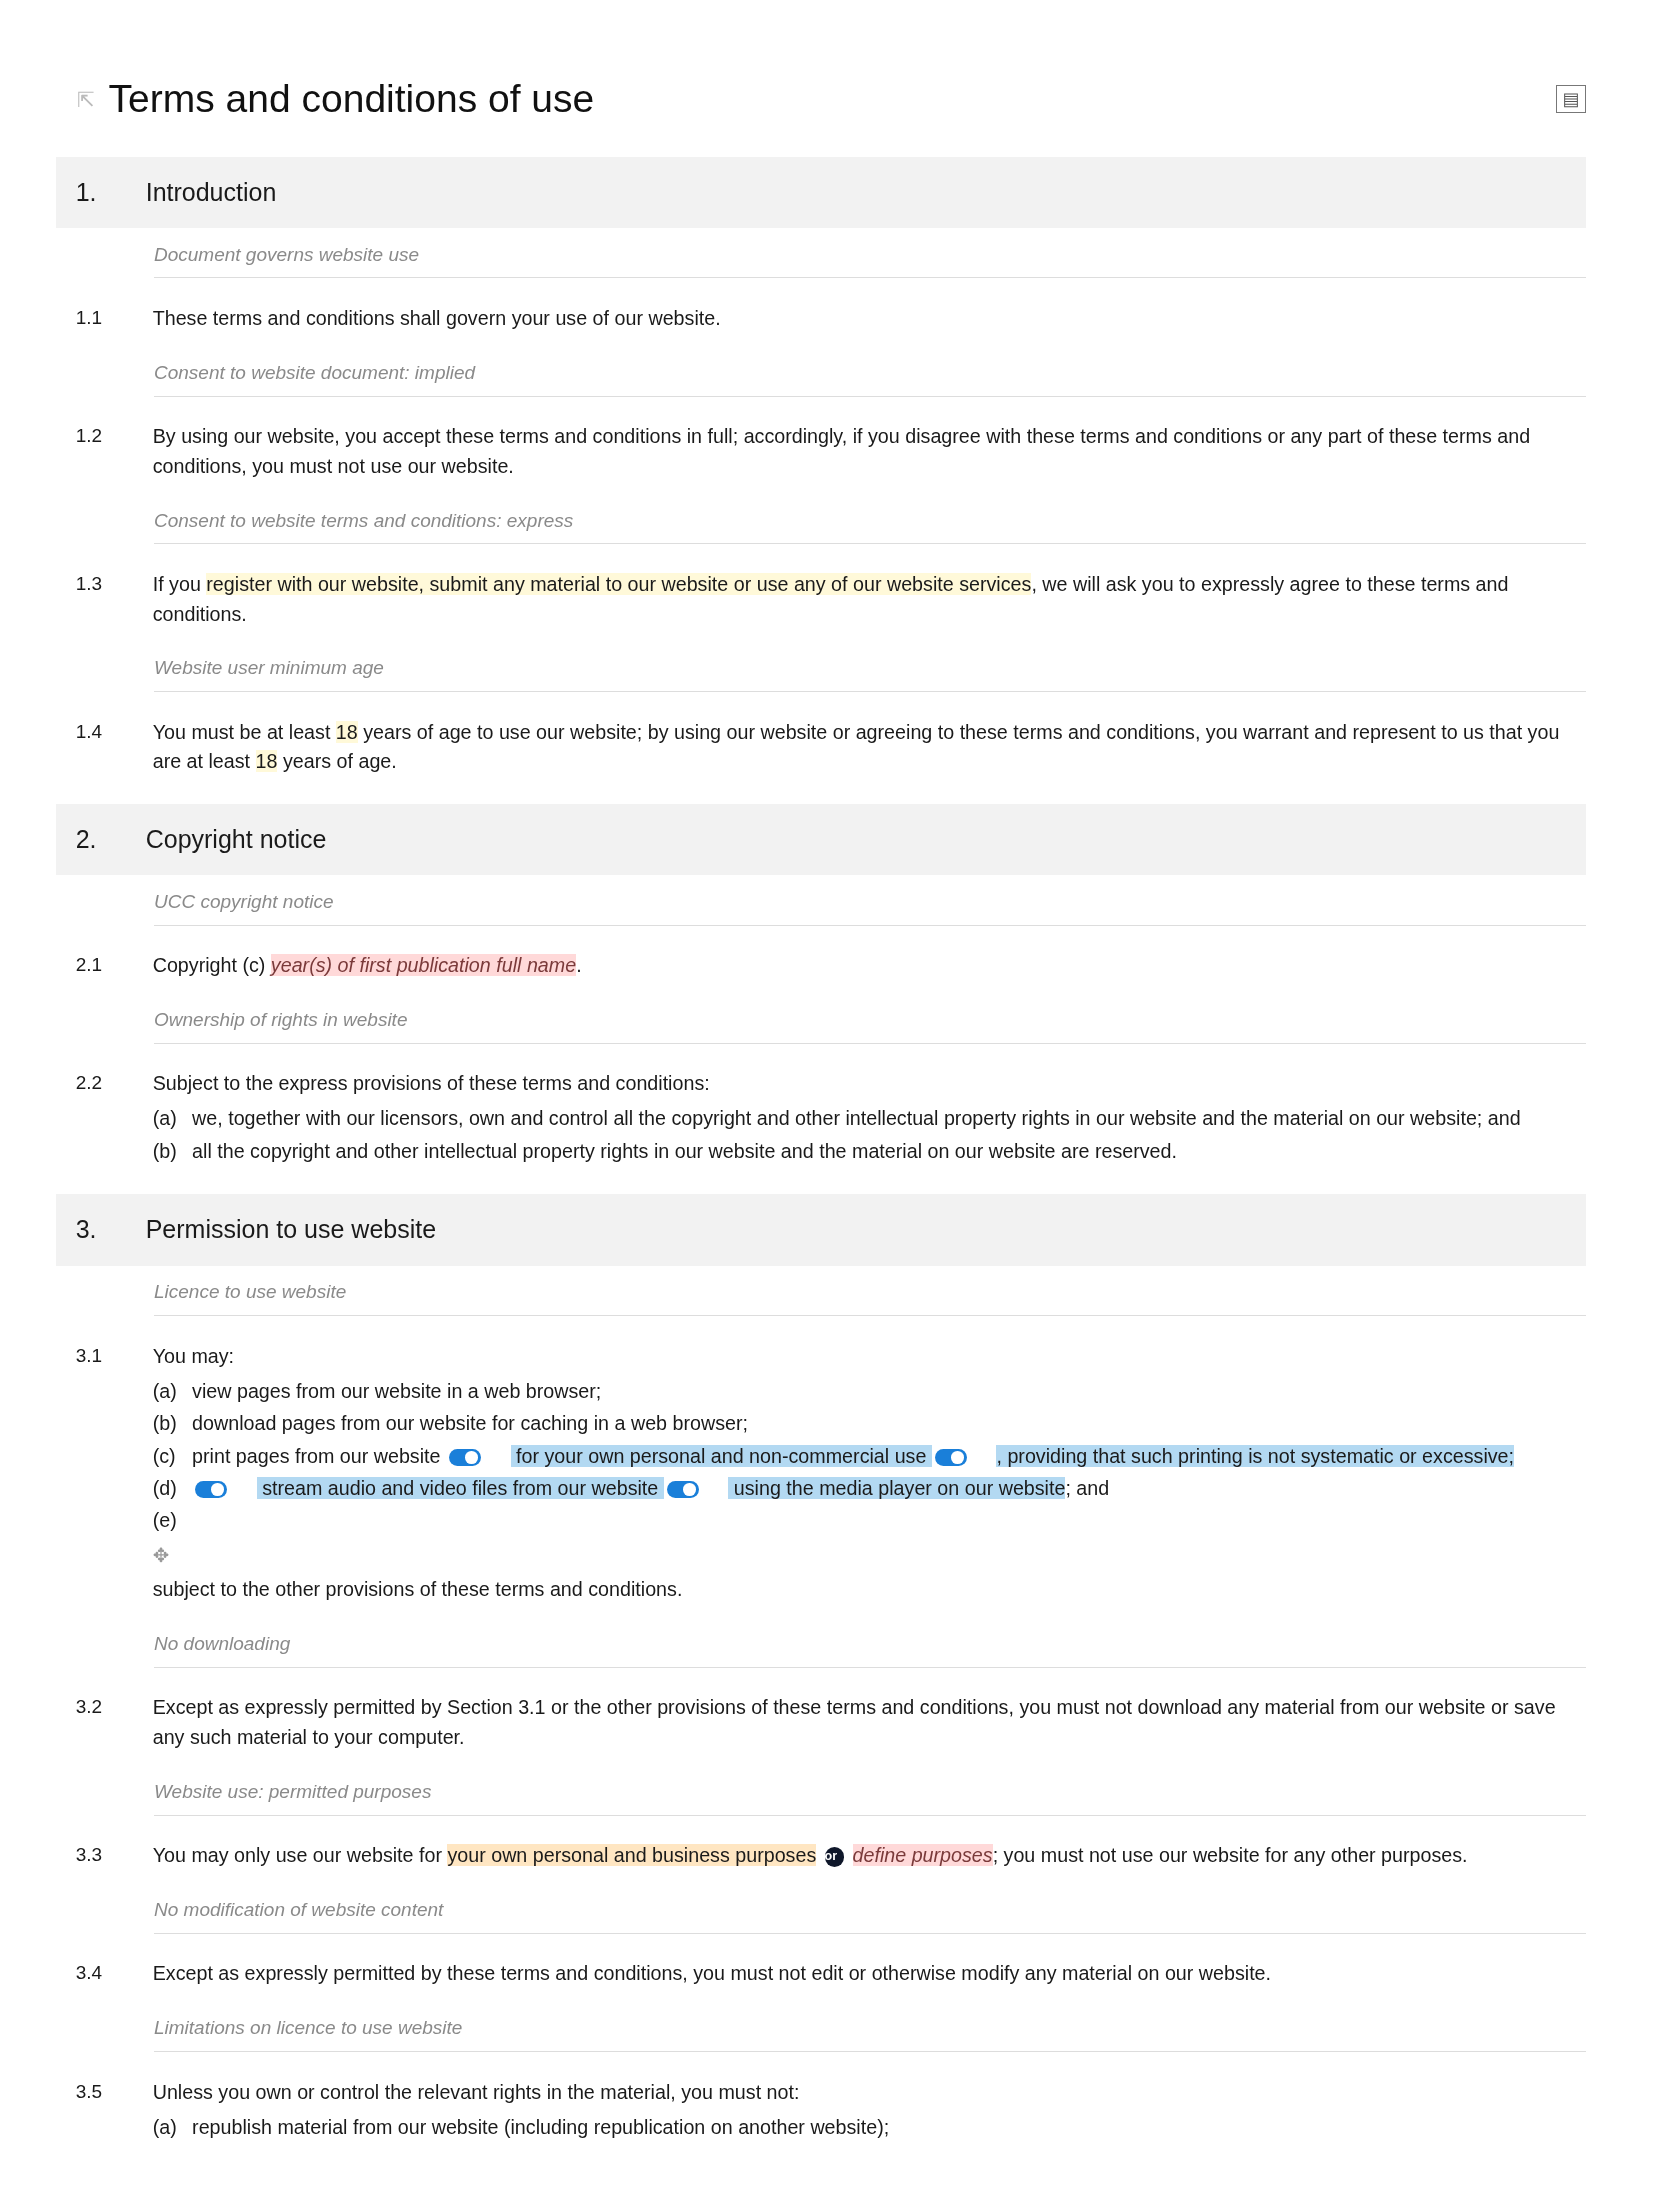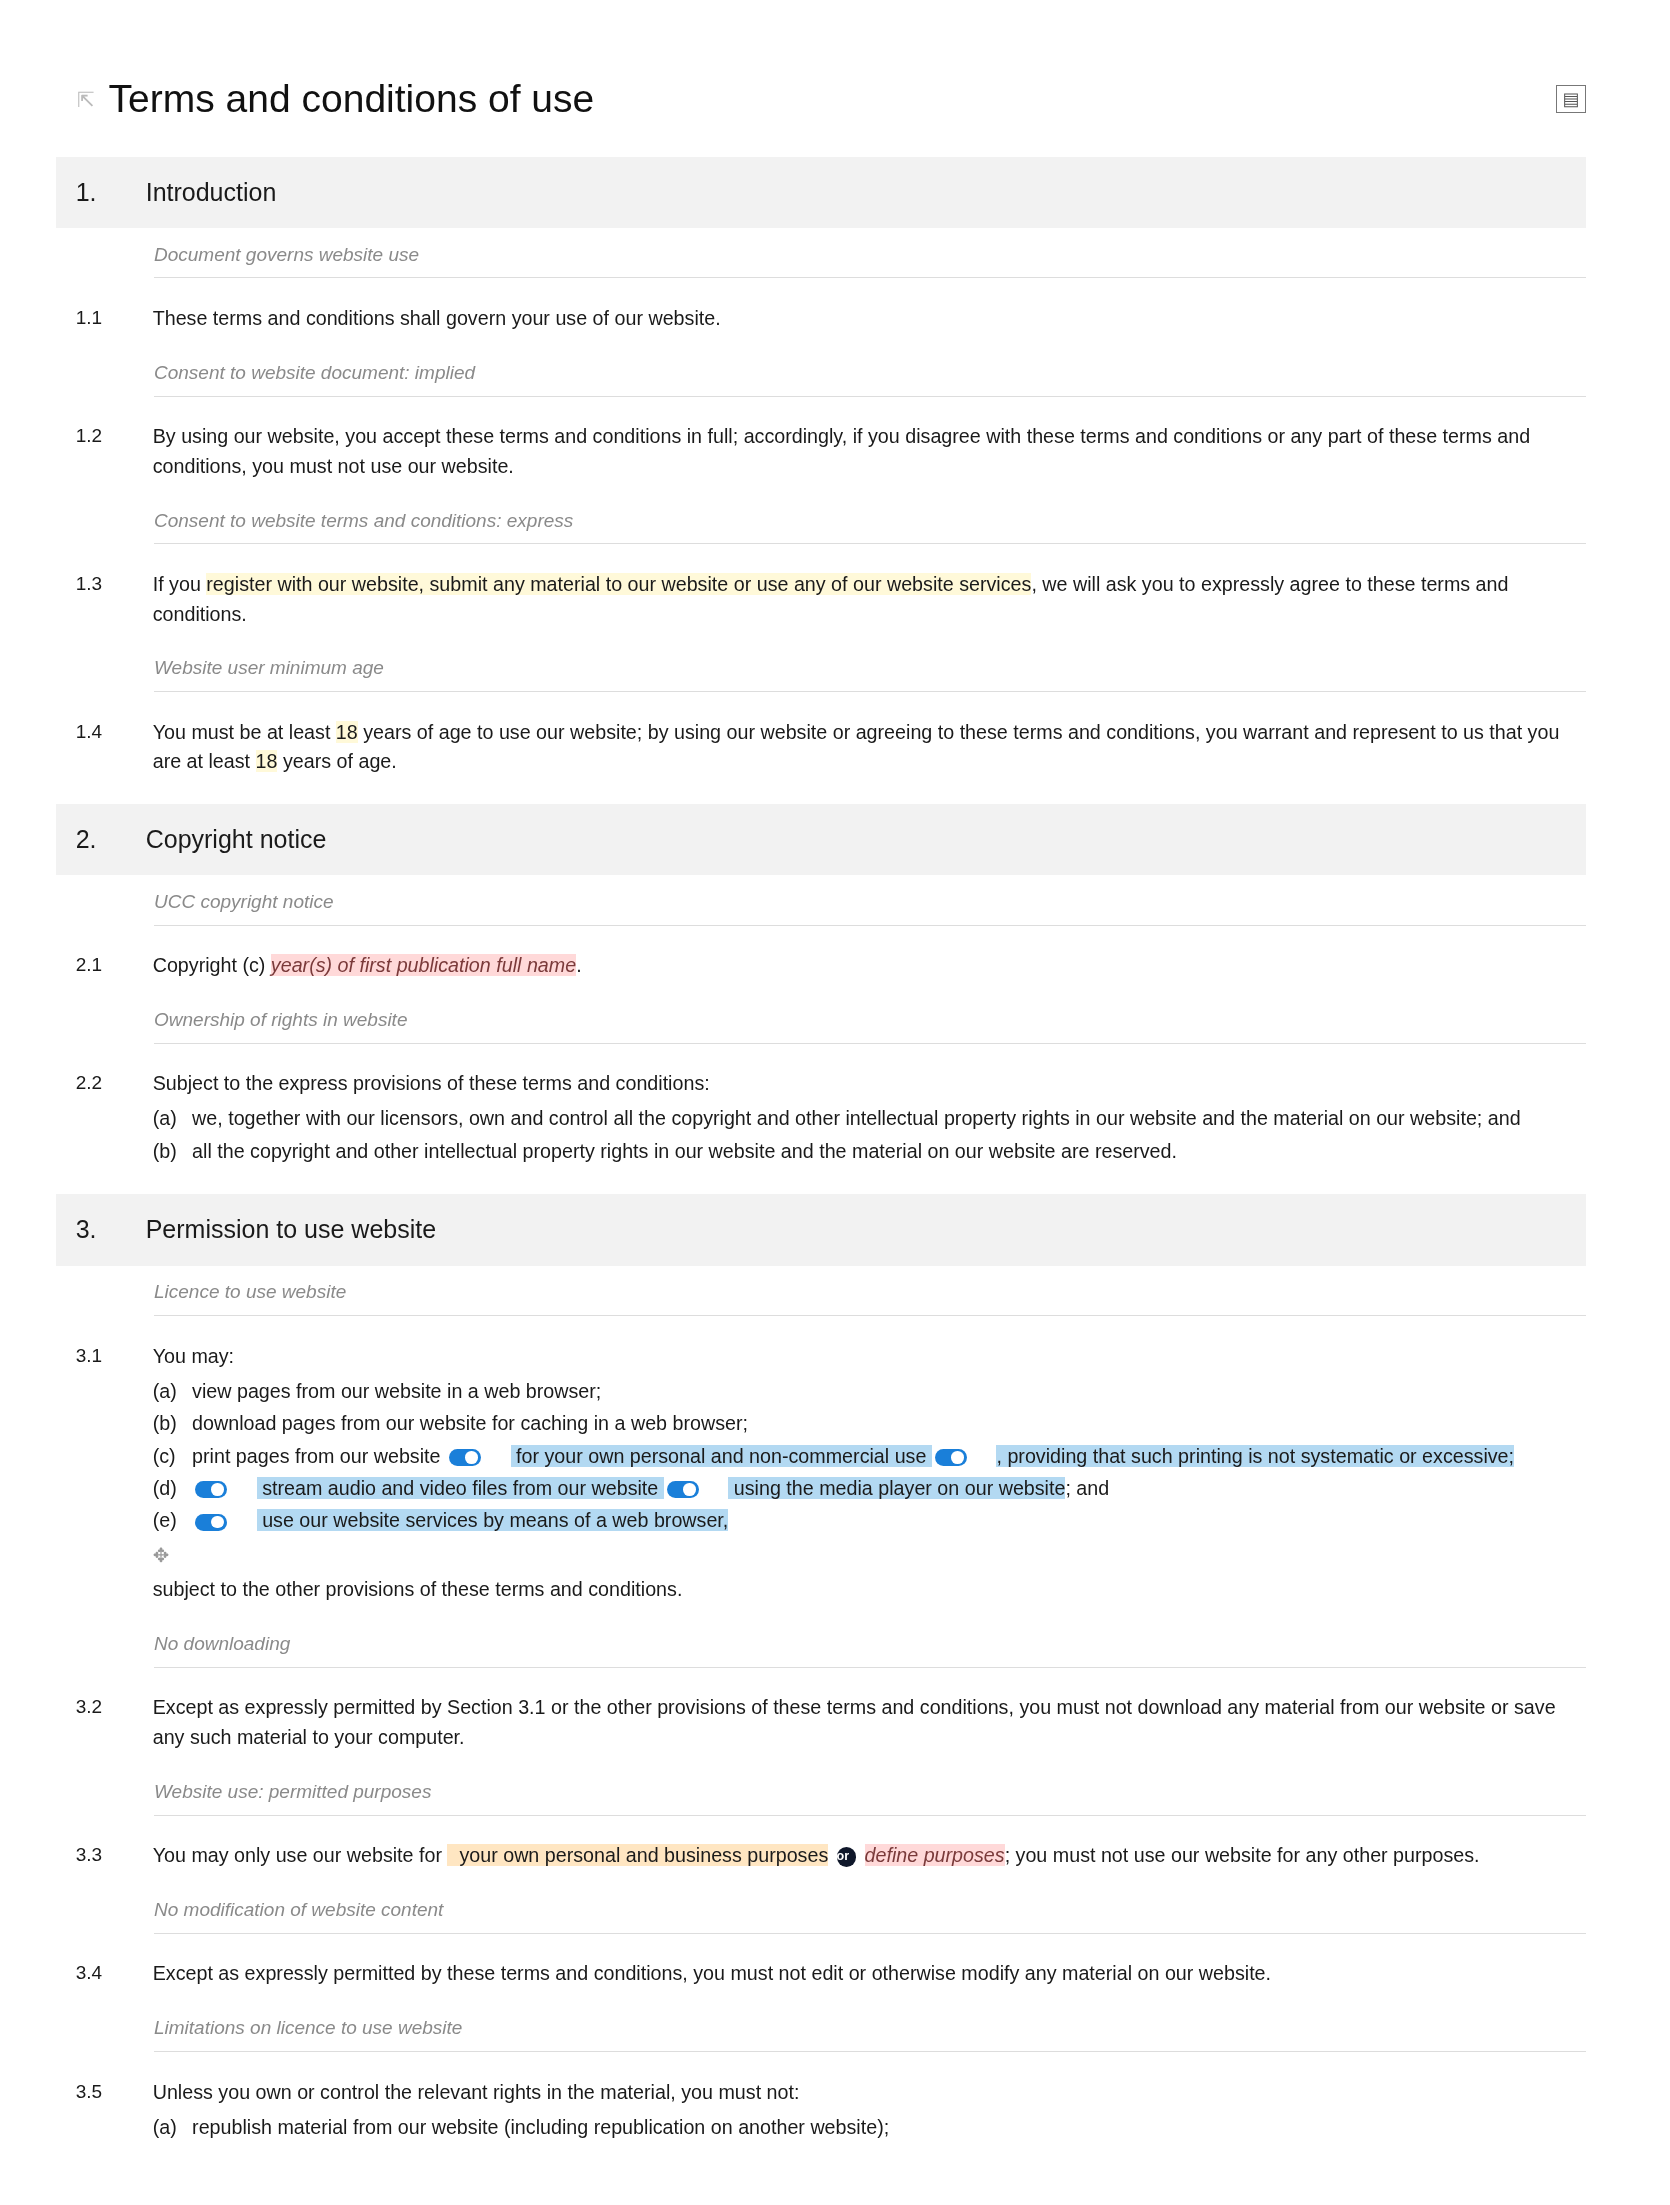--- a/index.html
+++ b/index.html
@@ -82,21 +82,21 @@
   }
   .sub-item {
     display: flex;
     gap: 8.4px;
     padding: 1.4px 0;
   }
   .sub-marker { min-width: 31px; }
   .hl-yellow { background: #fff9d9; }
   .hl-pink { background: #ffd9d9; font-style: italic; color: #7a3a3a; text-align: center; }
   .hl-blue { background: #b3d9f2; margin-left: 27px; }
-  .hl-orange { background: #ffe6c2; padding-left: 12px; }
+  .hl-orange { background: #ffe6c2; }
   .toggle {
     display: inline-block;
     width: 32px;
     height: 17px;
     background: #1a7fd9;
     border-radius: 8.4px;
     position: relative;
     vertical-align: middle;
     margin: 0 2.8px;
   }
@@ -232,23 +232,20 @@
         </span>
       </div>
       <div class="sub-item">
         <span class="sub-marker">(d)</span>
         <span>
           <span class="toggle"></span><span class="hl-blue"> stream audio and video files from our website </span><span class="toggle"></span><span class="hl-blue"> using the media player on our website</span><span>; and</span>
         </span>
       </div>
       <div class="sub-item">
         <span class="sub-marker">(e)</span>
-        <span>
-          <span class="toggle"></span><span class="hl-blue"> use our website services by means of a web browser,</span>
-        </span>
       </div>
     </div>
     <span class="add-icon">✥</span>
     <div>subject to the other provisions of these terms and conditions.</div>
   </div>
 </div>
 
 <div class="annotation">No downloading</div>
 <div class="clause">
   <div class="clause-num">3.2</div>

